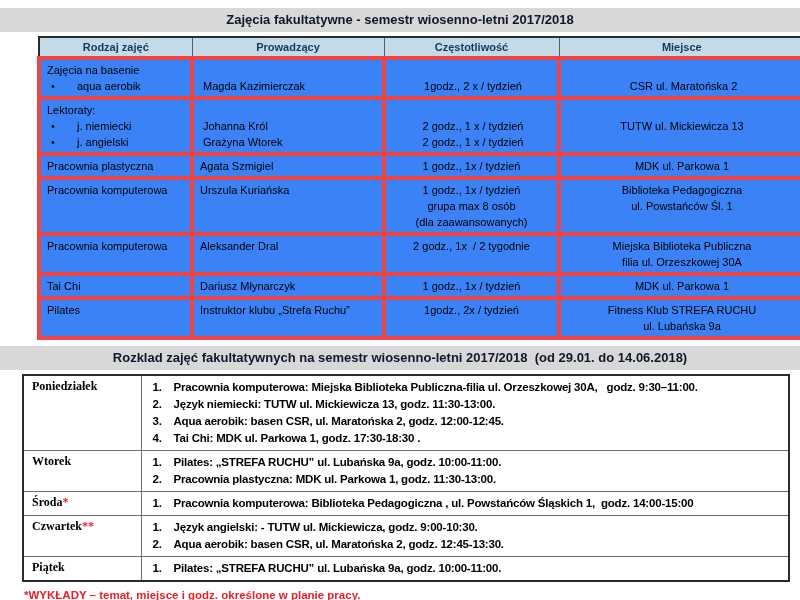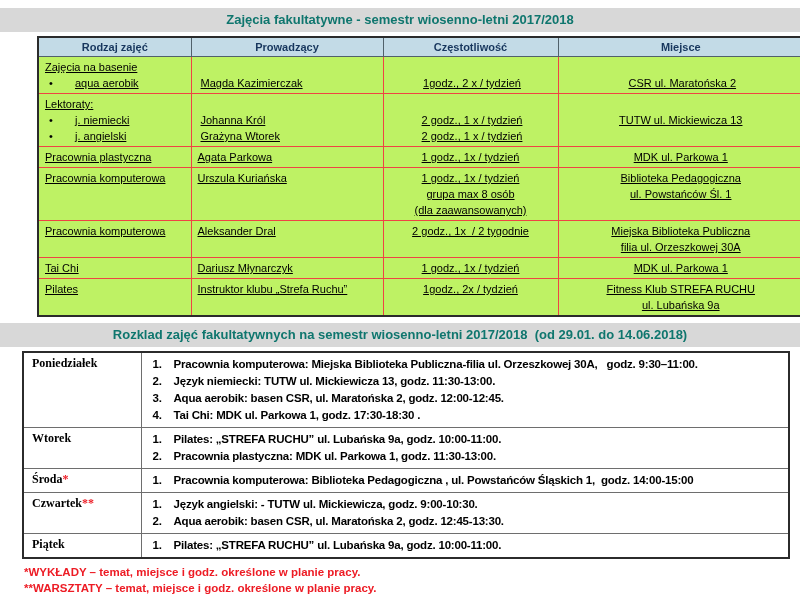--- a/index.html
+++ b/index.html
@@ -2,38 +2,38 @@
 <html><head>
 <meta charset="utf-8">
 <style>
   html,body{margin:0;padding:0;background:#ffffff;}
   .page{
     width:800px;height:600px;overflow:hidden;background:#ffffff;
     font-family:"Liberation Sans", sans-serif;color:#000;
   }
   
   .tbar{
-    background:#d8d8d8;color:#0f766e;font-weight:bold;font-size:13px;
+    background:#d8d8d8;color:#0f172a;font-weight:bold;font-size:13px;
     text-align:center;padding:4px 0 5px 0;white-space:pre-wrap;
   }
   .tbar1{margin:8px 0 4px 0;}
   .tbar2{margin:6px 0 4px 0;}
 
   
   table.t1{
     margin-left:37px;width:766px;border-collapse:collapse;
     border:2px solid #2b2b2b;font-size:11px;table-layout:fixed;
   }
   .t1 th{
     background:#c3dbe7;color:#17365d;font-weight:bold;
     border:1px solid #51616b;padding:3px 4px;font-size:11px;text-align:center;
   }
   .t1 td{
-    background:#bef264;border:1px solid #ef4444;
-    padding:2px 6px;line-height:16px;vertical-align:top;text-decoration:underline;
+    background:#3b82f6;border:4px solid #ef4444;
+    padding:2px 6px;line-height:16px;vertical-align:top;
   }
   .t1 td.cfreq,.t1 td.cloc{text-align:center;}
   .t1 td.vb{vertical-align:bottom;padding-left:9px;}
   .t1 td.vm{vertical-align:middle;}
   .line{white-space:pre-wrap;}
   .bline{position:relative;padding-left:30px;}
   .blt{position:absolute;left:4px;top:0;font-size:11px;}
 
   
   table.t2{
@@ -109,21 +109,21 @@
       <td class="cloc vm">
         <div class="line">TUTW ul. Mickiewicza 13</div>
       </td>
     </tr>
 
     <tr>
       <td>
         <div class="line">Pracownia plastyczna</div>
       </td>
       <td>
-        <div class="line">Agata Parkowa</div>
+        <div class="line">Agata Szmigiel</div>
       </td>
       <td class="cfreq">
         <div class="line">1 godz., 1x / tydzień</div>
       </td>
       <td class="cloc">
         <div class="line">MDK ul. Parkowa 1</div>
       </td>
     </tr>
 
     <tr>

